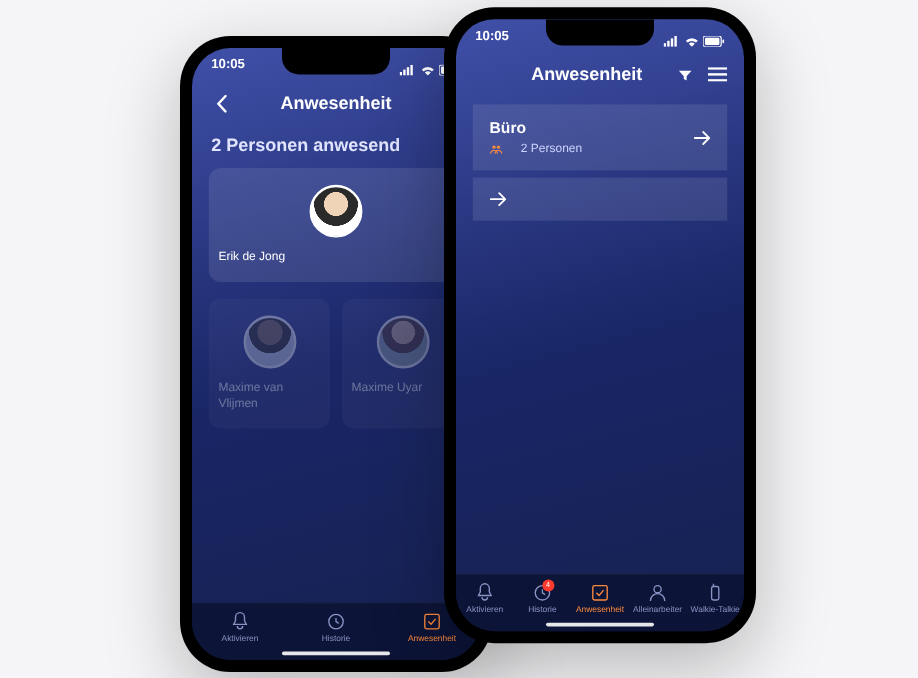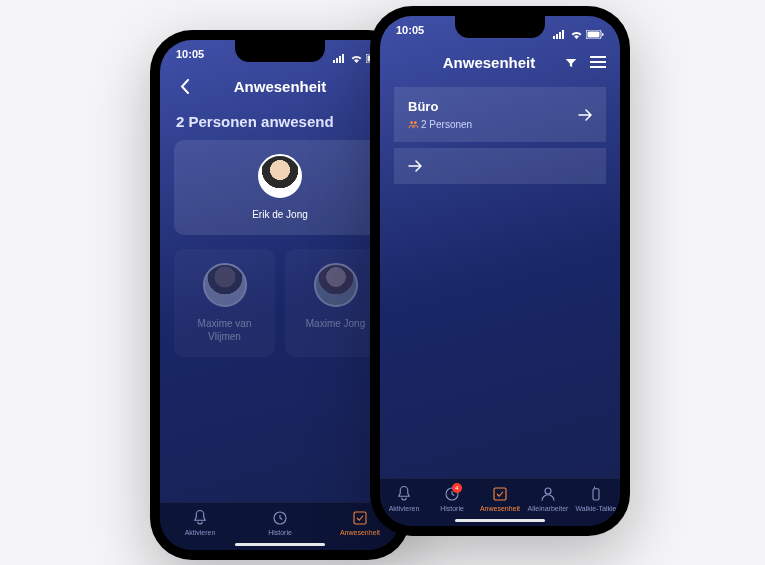--- a/index.html
+++ b/index.html
@@ -10,27 +10,27 @@
 .screen{width:100%;height:100%;border-radius:32px;background:linear-gradient(165deg,#4050a8 0%,#1a2768 50%,#162050 100%);overflow:hidden;position:relative;color:#fff}
 .notch{position:absolute;top:0;left:50%;transform:translateX(-50%);width:90px;height:22px;background:#000;border-radius:0 0 14px 14px;z-index:10}
 .status-bar{display:flex;justify-content:space-between;padding:8px 16px 0;font-size:11px;font-weight:600;height:28px}
 .status-right{display:flex;gap:3px;align-items:center}
 .header{display:flex;align-items:center;justify-content:space-between;padding:10px 14px}
 .header-title{font-size:15px;font-weight:600;flex:1;text-align:center}
 .header-icon{width:20px;display:flex;justify-content:center}
 .content{padding:0 14px}
 .section-label{font-size:15px;font-weight:700;margin:8px 0 10px;padding-left:2px;color:#e0e4ff}
 .person-grid{display:flex;gap:10px;margin-bottom:14px}
-.person-card{flex:1;background:rgba(255,255,255,.10);border-radius:10px;padding:14px 20px;text-align:center}
+.person-card{flex:1;background:rgba(255,255,255,.10);border-radius:10px;padding:14px 8px;}
 .person-card.absent{opacity:.35}
 .avatar{width:44px;height:44px;border-radius:50%;margin:0 auto 10px;background:#ccc;border:2px solid #fff}
 .person-name{font-size:10px;font-weight:500;line-height:1.3}
 .loc-card{background:rgba(255,255,255,.10);border-radius:0;padding:12px 14px;margin-bottom:6px;display:flex;justify-content:space-between;align-items:center}
 .loc-title{font-size:13px;font-weight:600;margin-bottom:5px}
-.loc-sub{font-size:10px;color:#ccd4ff;display:flex;align-items:center;gap:2px}
+.loc-sub{font-size:10px;color:#ccd4ff;display:flex;align-items:center;gap:15px}
 .people-icon{width:11px;height:11px}
 .nav{position:absolute;bottom:0;left:0;right:0;background:rgba(10,18,50,.85);display:flex;padding:6px 0 14px;border-top:1px solid rgba(255,255,255,.06)}
 .nav-item{flex:1;text-align:center;font-size:7px;color:#8a93c4;display:flex;flex-direction:column;align-items:center;gap:2px;position:relative}
 .nav-item.active{color:#ff8a3d}
 .nav-icon{width:18px;height:18px}
 .badge{position:absolute;top:-2px;right:30%;width:10px;height:10px;background:#ff3b30;border-radius:50%;font-size:6px;display:flex;align-items:center;justify-content:center;color:#fff}
 .home-ind{position:absolute;bottom:4px;left:50%;transform:translateX(-50%);width:90px;height:3px;background:#fff;border-radius:2px;opacity:.9}
 svg{display:block}
 </style>
 </head>
@@ -75,21 +75,21 @@
 <div class="person-name">Erik de Jong</div>
 </div>
 </div>
 <div class="person-grid">
 <div class="person-card absent">
 <div class="avatar" style="background:radial-gradient(circle at 50% 30%,#8a6e50 30%,#3a3020 31%,#3a3020 50%,#d0d4e0 51%)"></div>
 <div class="person-name">Maxime van Vlijmen</div>
 </div>
 <div class="person-card absent">
 <div class="avatar" style="background:radial-gradient(circle at 50% 30%,#d8b898 28%,#5a4030 29%,#5a4030 50%,#9aa 51%)"></div>
-<div class="person-name">Maxime Jong</div>
+<div class="person-name">Maxime Uyar</div>
 </div>
 </div>
 </div>
 <div class="nav">
 <div class="nav-item">
 <svg class="nav-icon" viewBox="0 0 24 24">
             <path d="M12 2a5 5 0 00-5 5v4l-2 4h14l-2-4V7a5 5 0 00-5-5zM9 17a3 3 0 006 0" fill="none" stroke="currentColor" stroke-width="1.5"></path>
           </svg>
 <span>Aktivieren</span>
 </div>

